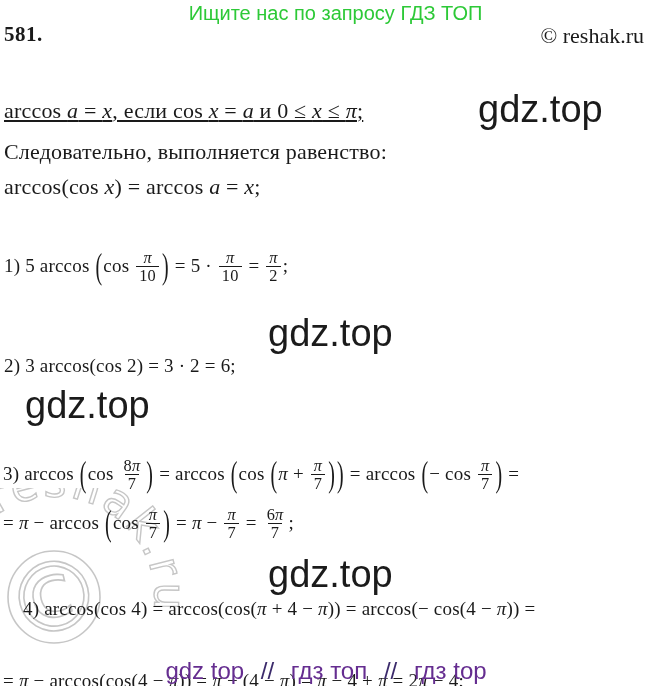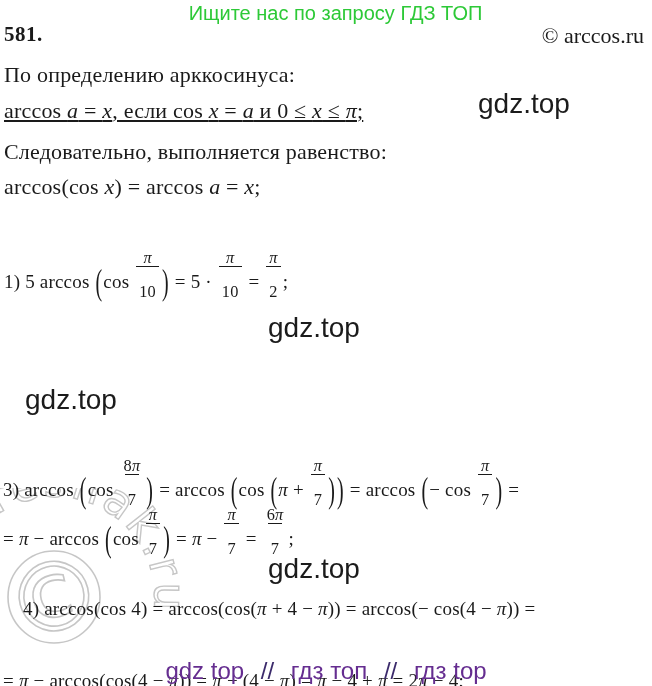--- a/index.html
+++ b/index.html
@@ -28,31 +28,31 @@
   .tline{font-size:22px;letter-spacing:.2px;}
   .mline{font-size:19px;letter-spacing:.2px;}
   .mline i,.tline i{font-family:"Liberation Serif","DejaVu Serif",serif;font-style:italic;}
 
   .frac{
     display:inline-flex;flex-direction:column;align-items:center;
     vertical-align:middle;font-size:.86em;line-height:1.05;
     margin:0 2px;position:relative;top:-1px;
   }
   .frac .num{display:block;padding:0 3px;}
-  .frac .den{display:block;padding:16px 3px;border-top:1.5px solid var(--ink,#1a1a1a);}
+  .frac .den{display:block;padding:0 3px;border-top:1.5px solid var(--ink,#1a1a1a);}
   .bp{
     display:inline-block;transform:scaleY(1.8);transform-origin:center;
     font-size:1.05em;font-weight:300;vertical-align:middle;
     margin:0 1px;line-height:1;position:relative;top:-1px;
   }
 
   
   .wm-gdz{
     font-family:"Liberation Sans","DejaVu Sans",sans-serif;
-    font-size:28px;font-weight:500;color:var(--gdz-black,#1b1b1b);
+    font-size:38px;font-weight:500;color:var(--gdz-black,#1b1b1b);
   }
   .wm1{left:478px;top:88px;}
   .wm2{left:268px;top:312px;}
   .wm3{left:25px;top:384px;}
   .wm4{left:268px;top:553px;}
 
   .stamp{left:-8px;top:488px;width:210px;height:200px;position:absolute;}
   .stamp .stroke-only{fill:none;stroke:var(--watermark-gray,#c6c6c6);stroke-width:1.6;}
   .stamp .copyright-glyph{
     fill:none;stroke:var(--watermark-gray,#c6c6c6);stroke-width:1.6;
@@ -88,37 +88,37 @@
     </defs>
     <circle class="stroke-only" cx="62" cy="109" r="46"></circle>
     <text class="copyright-glyph" x="62" y="143" text-anchor="middle" transform="rotate(-14 62 109)">©</text>
     <text class="arc-text">
       <textPath href="#arcPath">reshak.ru</textPath>
     </text>
   </svg>
 
   <div class="abs promo">Ищите нас по запросу ГДЗ ТОП</div>
   <div class="abs problem-number">581.</div>
-  <div class="abs copyright">© arccos.ru</div>
+  <div class="abs copyright">© reshak.ru</div>
 
-  <div class="abs tline" style="left:4px;top:62px;">По определению арккосинуса:</div>
   <div class="abs tline" style="left:4px;top:98px;text-decoration:underline;">arccos <i>a</i> = <i>x</i>, если cos <i>x</i> = <i>a</i>  и  0 ≤ <i>x</i> ≤ <i>π</i>;</div>
   <div class="abs tline" style="left:4px;top:139px;">Следовательно, выполняется равенство:</div>
   <div class="abs tline" style="left:4px;top:174px;">arccos(cos <i>x</i>) = arccos <i>a</i> = <i>x</i>;</div>
 
   <div class="abs mline" style="left:4px;top:250px;">1) 5 arccos <span class="bp">(</span>cos <span class="frac">
         <span class="num"><i>π</i></span>
         <span class="den">10</span>
       </span><span class="bp">)</span> = 5 · <span class="frac">
         <span class="num"><i>π</i></span>
         <span class="den">10</span>
       </span> = <span class="frac">
         <span class="num"><i>π</i></span>
         <span class="den">2</span>
       </span>;</div>
+  <div class="abs mline" style="left:4px;top:355px;">2) 3 arccos(cos 2) = 3 · 2 = 6;</div>
   <div class="abs mline" style="left:3px;top:458px;">3) arccos <span class="bp">(</span>cos <span class="frac">
         <span class="num">8<i>π</i></span>
         <span class="den">7</span>
       </span><span class="bp">)</span> = arccos <span class="bp">(</span>cos <span class="bp">(</span><i>π</i> + <span class="frac">
         <span class="num"><i>π</i></span>
         <span class="den">7</span>
       </span><span class="bp">)</span><span class="bp">)</span> = arccos <span class="bp">(</span>− cos <span class="frac">
         <span class="num"><i>π</i></span>
         <span class="den">7</span>
       </span><span class="bp">)</span> =</div>

